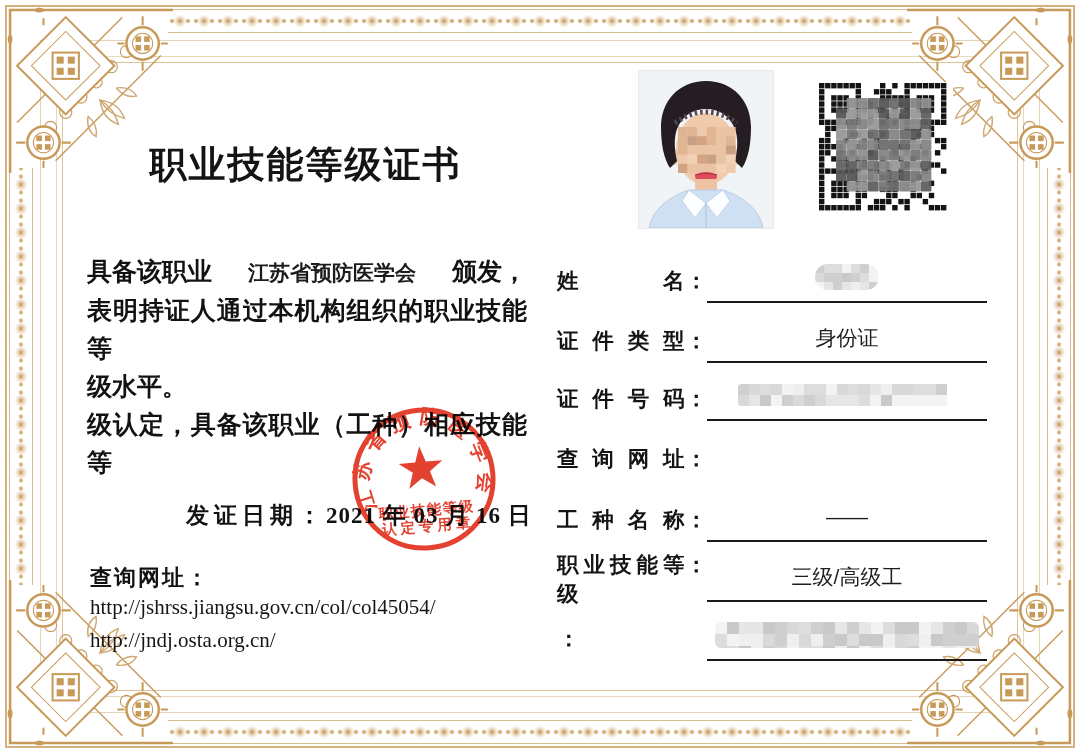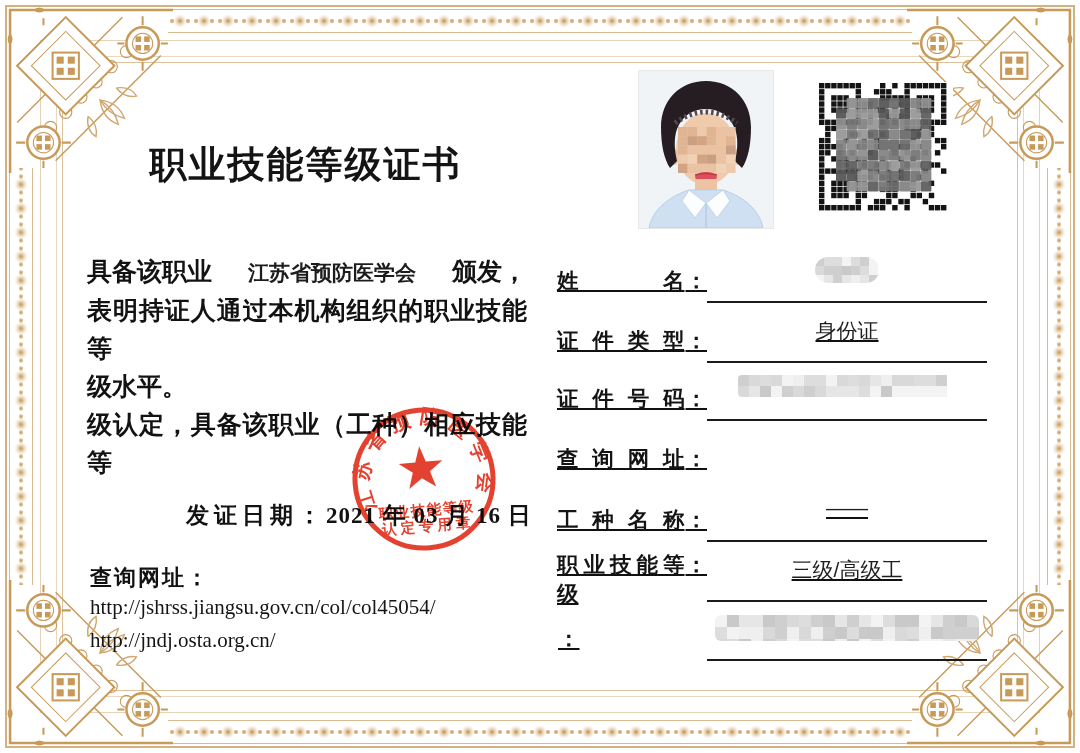--- a/index.html
+++ b/index.html
@@ -51,25 +51,25 @@
 
   
   .photo{position:absolute;left:638px;top:70px;width:134px;height:157px;border:1px solid #e9e9e9;background:#f2f4f6;}
   .qr{position:absolute;left:815px;top:82px;width:138px;height:130px;background:#fff;}
 
   
   .seal{position:absolute;left:344px;top:399px;width:160px;height:160px;z-index:5;
         mix-blend-mode:multiply;opacity:.93;pointer-events:none;}
 
   
-  .frow{position:absolute;left:557px;width:430px;height:46px;display:flex;align-items:center;z-index:2;text-decoration:underline;}
+  .frow{position:absolute;left:557px;width:430px;height:46px;display:flex;align-items:center;z-index:2;}
   .flabel{width:150px;font-size:21.5px;font-weight:700;color:#141414;display:flex;align-items:baseline;}
   .ltxt{display:inline-block;width:130px;text-align:justify;text-align-last:justify;}
   .lcolon{margin-left:1px;}
-  .fval{position:relative;margin-left:auto;width:280px;height:100%;display:flex;justify-content:center;}
+  .fval{position:relative;margin-left:auto;width:280px;height:100%;display:flex;align-items:center;justify-content:center;}
   .vtxt{font-family:"Liberation Sans", sans-serif;font-size:21px;color:#1e1e1e;padding-bottom:4px;}
   .uline{position:absolute;left:0;right:0;bottom:0;height:2.5px;background:#1a1a1a;}
   .redact{display:flex;flex-wrap:wrap;overflow:hidden;margin-bottom:6px;}
   .redact span{display:block;}
 </style>
 </head>
 <body>
 
 <div class="cert">
 

